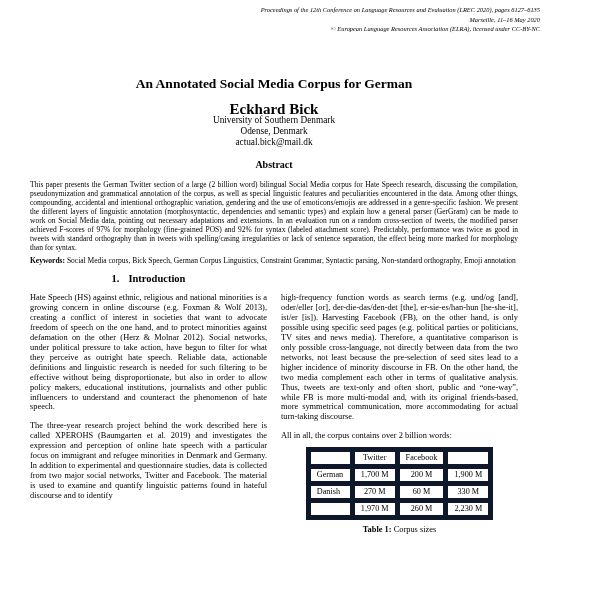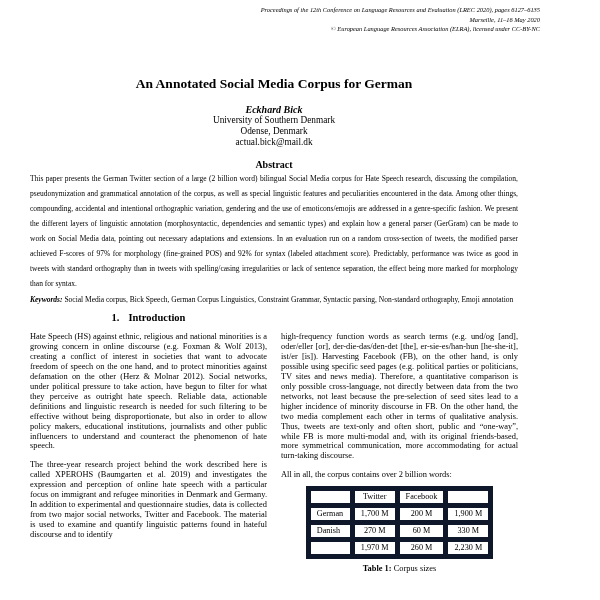--- a/index.html
+++ b/index.html
@@ -5,27 +5,27 @@
   * { margin:0; padding:0; box-sizing:border-box; }
   html, body { width:600px; height:600px; background:#ffffff; overflow:hidden; }
   body { font-family:"Liberation Serif", "DejaVu Serif", serif; color:#000; }
   .page { width:548px; height:600px; padding:5px 30px 0 30px; overflow:hidden; }
 
   .proc-header { margin-right:-22px; text-align:right; font-style:italic; font-size:6.4px; line-height:9.6px; }
 
   .title { margin-top:42px; text-align:center; font-size:13.5px; font-weight:bold; }
 
   .author-block { margin-top:12px; text-align:center; line-height:11px; }
-  .author-name { font-size:10px; font-weight:bold;font-style:italic; }
+  .author-name { font-size:15px; font-weight:bold; }
   .author-line { font-size:9.3px; }
 
   .abstract-heading { margin-top:11px; text-align:center; font-size:10px; font-weight:bold; }
-  .abstract-text { margin-top:1px; font-size:7.5px; line-height:15px; text-align:justify; }
+  .abstract-text { margin-top:10px; font-size:7.5px; line-height:9px; text-align:justify; }
   .keywords { margin-top:5px; font-size:7.5px; line-height:7.7px; text-align:justify; }
-  .kw-label { font-weight:bold;font-style:italic; }
+  .kw-label { font-weight:bold; }
 
   .columns { margin-top:9px; display:flex; gap:14px; align-items:flex-start; }
   .col { flex:1 1 0; min-width:0; }
   .section-heading { text-align:center; font-size:10.5px; font-weight:bold; margin-bottom:8px; line-height:12px; }
   .section-heading .sec-title { margin-left:9px; }
   .col-right { padding-top:20px; }
 
   .body-para { font-size:8.4px; line-height:9.9px; text-align:justify; margin-bottom:9px; }
   .lead-para { margin-bottom:6px; }
 

